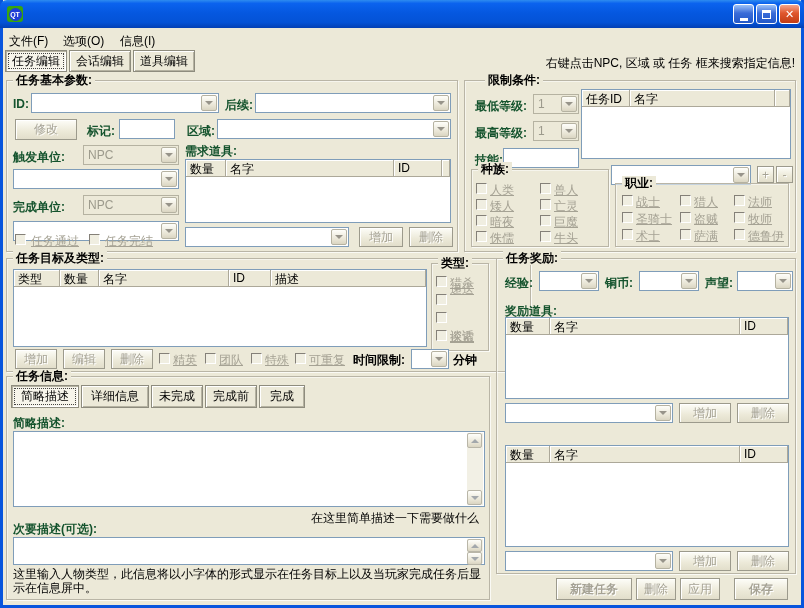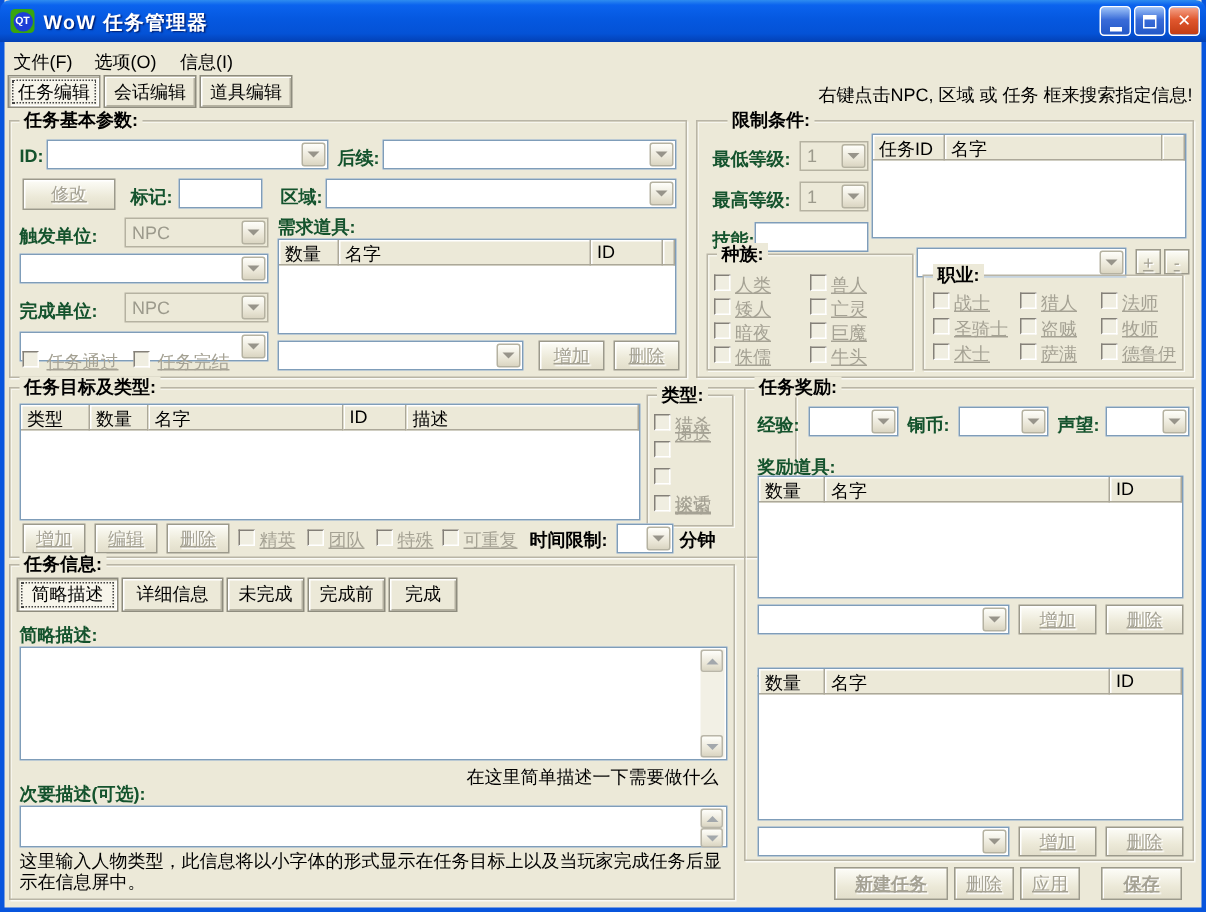--- a/index.html
+++ b/index.html
@@ -40,21 +40,21 @@
 .field { position:absolute; background:#fff; border:1px solid #7F9DB9; height:20px; }
 .combo { position:absolute; background:#fff; border:1px solid #7F9DB9; height:20px; }
 .combo.dis { background:#ECE9D8; border-color:#B5B2A1; }
 .cval { position:absolute; left:4px; top:2px; color:#9C9A8C; }
 .carrow { position:absolute; top:1px; right:1px; bottom:1px; width:16px;
   background:linear-gradient(180deg,#FEFEFA,#E8E4D4 70%,#DAD5C2); border:1px solid #B5B2A1; border-radius:2px;
   display:flex; align-items:center; justify-content:center; }
 .carrow::after { content:""; width:0; height:0; border:4px solid transparent; border-top:4px solid #97948A; margin-top:4px; }
 .btn { position:absolute; display:flex; align-items:center; justify-content:center;
   background:linear-gradient(180deg,#FDFDF8,#ECE9D8 60%,#E2DECB); border:1px solid #9C9A8C;
-  box-shadow:inset 1px 1px 0 #fff; color:#A5A294; text-shadow:1px 1px 0 #fff; white-space:nowrap;text-decoration:underline; }
+  box-shadow:inset 1px 1px 0 #fff; color:#A5A294; text-shadow:1px 1px 0 #fff; white-space:nowrap; }
 .btn.b { font-weight:bold; }
 .cb { position:absolute; width:11px; height:11px; background:#F0EEE1; border:1px solid; border-color:#848078 #FFF #FFF #848078; }
 .cblabel { position:absolute; color:#A5A294; white-space:nowrap;text-decoration:underline; }
 .listbox { position:absolute; background:#fff; border:1px solid #7F9DB9; overflow:hidden; }
 .lhead { display:flex; height:17px; }
 .th { background:#ECE9D8; border-right:1px solid #ACA899; border-bottom:1px solid #ACA899;
   box-shadow:inset 1px 1px 0 #fff; padding:1px 0 0 4px; color:#000; white-space:nowrap; overflow:hidden; }
 .th.fill { flex:1; }
 .textarea { position:absolute; background:#fff; border:1px solid #7F9DB9; }
 .sbar { position:absolute; top:1px; right:1px; bottom:1px; width:16px; background:#F2F0E5; }
@@ -69,21 +69,20 @@
 </style>
 </head>
 <body>
 
 <div class="win">
 
   <div class="titlebar">
     <div class="app-icon">
       <span class="qtc">QT</span>
     </div>
-    <div class="wtitle">WoW 任务管理器</div>
     <div class="wbtn min">
         <span class="gmin"></span>
       </div>
     <div class="wbtn max">
         <span class="gmax"></span>
       </div>
     <div class="wbtn close">
         <span class="gclose">✕</span>
       </div>
   </div>

